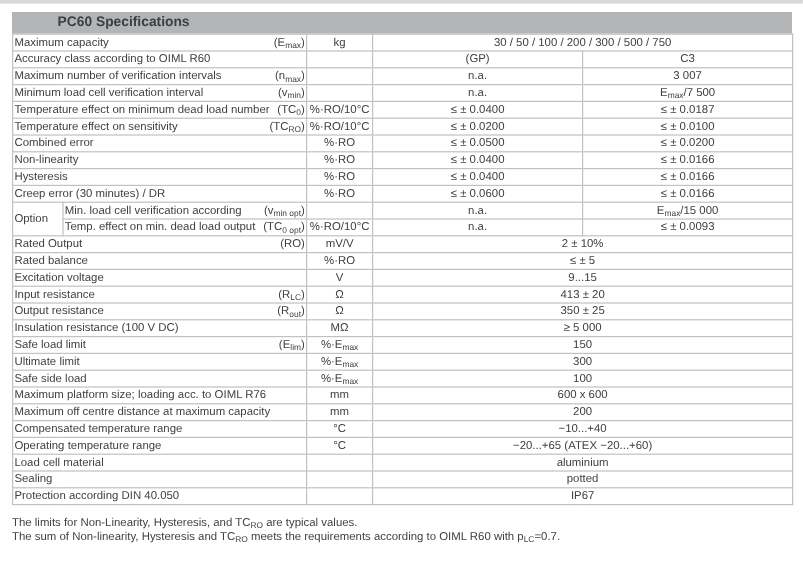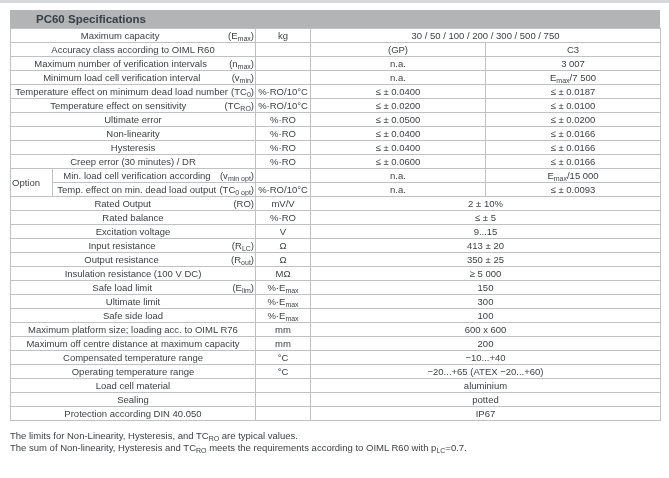--- a/index.html
+++ b/index.html
@@ -5,31 +5,31 @@
   html,body{margin:0;padding:0;background:#fff;}
   body{
     width:669px;height:478px;position:relative;overflow:hidden;
     font-family:"Liberation Sans",sans-serif;color:#3e4144;
     -webkit-font-smoothing:antialiased;
   }
   .top-band{position:absolute;top:0;left:0;width:669px;height:3px;background:#d7d8d9;}
   .sheet{position:absolute;top:10px;left:10px;width:650px;}
   .section-header{
     height:18px;line-height:18px;background:#b2b4b6;color:#3a3e45;
-    font-weight:bold;font-size:11.5px;padding-left:26px;box-sizing:border-box;
+    font-weight:bold;font-size:11.5px;padding-left:38px;box-sizing:border-box;
   }
   table.spec{
     border-collapse:collapse;table-layout:fixed;width:650px;
     font-size:9.5px;color:#3e4144;
   }
   table.spec td{
     border:1px solid #bfc1c3;height:13px;line-height:13px;
     padding:0 1px;white-space:nowrap;overflow:hidden;box-sizing:content-box;
   }
-  td.c-name{text-align:center;padding:0 3px 0 4px;}
+  td.c-name{text-align:left;padding:0 3px 0 4px;}
   td.c-name .sym{float:right;}
   td.c-group{text-align:left;padding:0 3px 0 4px;}
   td.c-unit,td.c-val{text-align:center;}
   sub{font-size:7px;line-height:1;vertical-align:-2px;}
   .notes{margin-top:9px;font-size:9.5px;line-height:11.5px;color:#3e4144;}
   .notes div{white-space:nowrap;}
 </style>
 </head>
 <body>
 
@@ -78,21 +78,21 @@
           <td class="c-val">≤ ± 0.0400</td>
           <td class="c-val">≤ ± 0.0187</td>
         </tr>
         <tr>
           <td class="c-name" colspan="2"><span class="lbl">Temperature effect on sensitivity</span><span class="sym">(TC<sub>RO</sub>)</span></td>
           <td class="c-unit">%·RO/10°C</td>
           <td class="c-val">≤ ± 0.0200</td>
           <td class="c-val">≤ ± 0.0100</td>
         </tr>
         <tr>
-          <td class="c-name" colspan="2"><span class="lbl">Ultimate error</span></td>
+          <td class="c-name" colspan="2"><span class="lbl">Combined error</span></td>
           <td class="c-unit">%·RO</td>
           <td class="c-val">≤ ± 0.0500</td>
           <td class="c-val">≤ ± 0.0200</td>
         </tr>
         <tr>
           <td class="c-name" colspan="2"><span class="lbl">Non-linearity</span></td>
           <td class="c-unit">%·RO</td>
           <td class="c-val">≤ ± 0.0400</td>
           <td class="c-val">≤ ± 0.0166</td>
         </tr>

